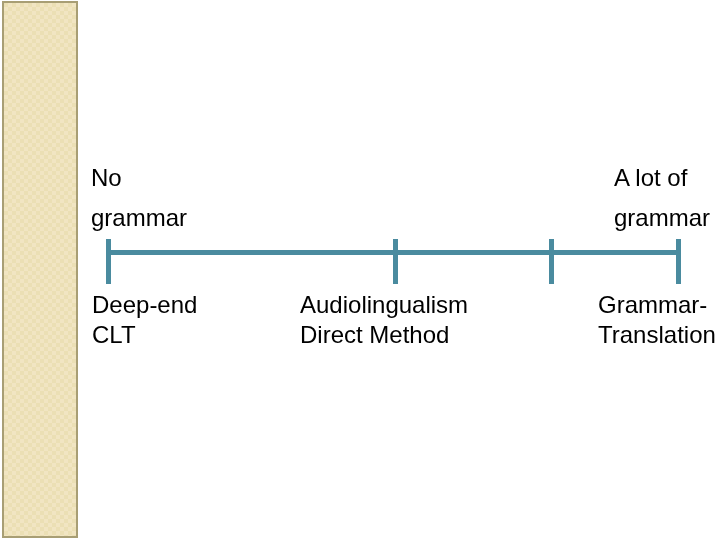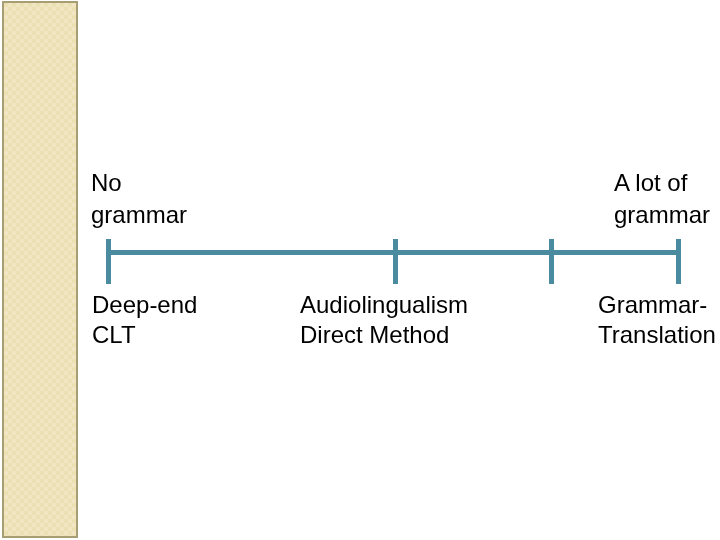--- a/index.html
+++ b/index.html
@@ -27,23 +27,23 @@
     top: 1px;
     width: 72px;
     height: 533px;
     border: 2px solid var(--bar-border, #a89e74);
     background:
       repeating-conic-gradient(var(--bar-fill, #f1e5c2) 0% 25%, var(--bar-fill-alt, #ebdfb4) 0% 50%)
       0 0 / 8px 8px;
   }
   .end-label {
     position: absolute;
-    top: 167px;
+    top: 158px;
     font-size: 24px;
-    line-height: 32px;
+    line-height: 40px;
     white-space: pre-line;
   }
   .end-label.left  { left: 91px;  width: 200px; }
   .end-label.right { left: 614px; width: 160px; }
   .scale-line {
     position: absolute;
     left: 106px;
     top: 250px;
     width: 575px;
     height: 5px;

